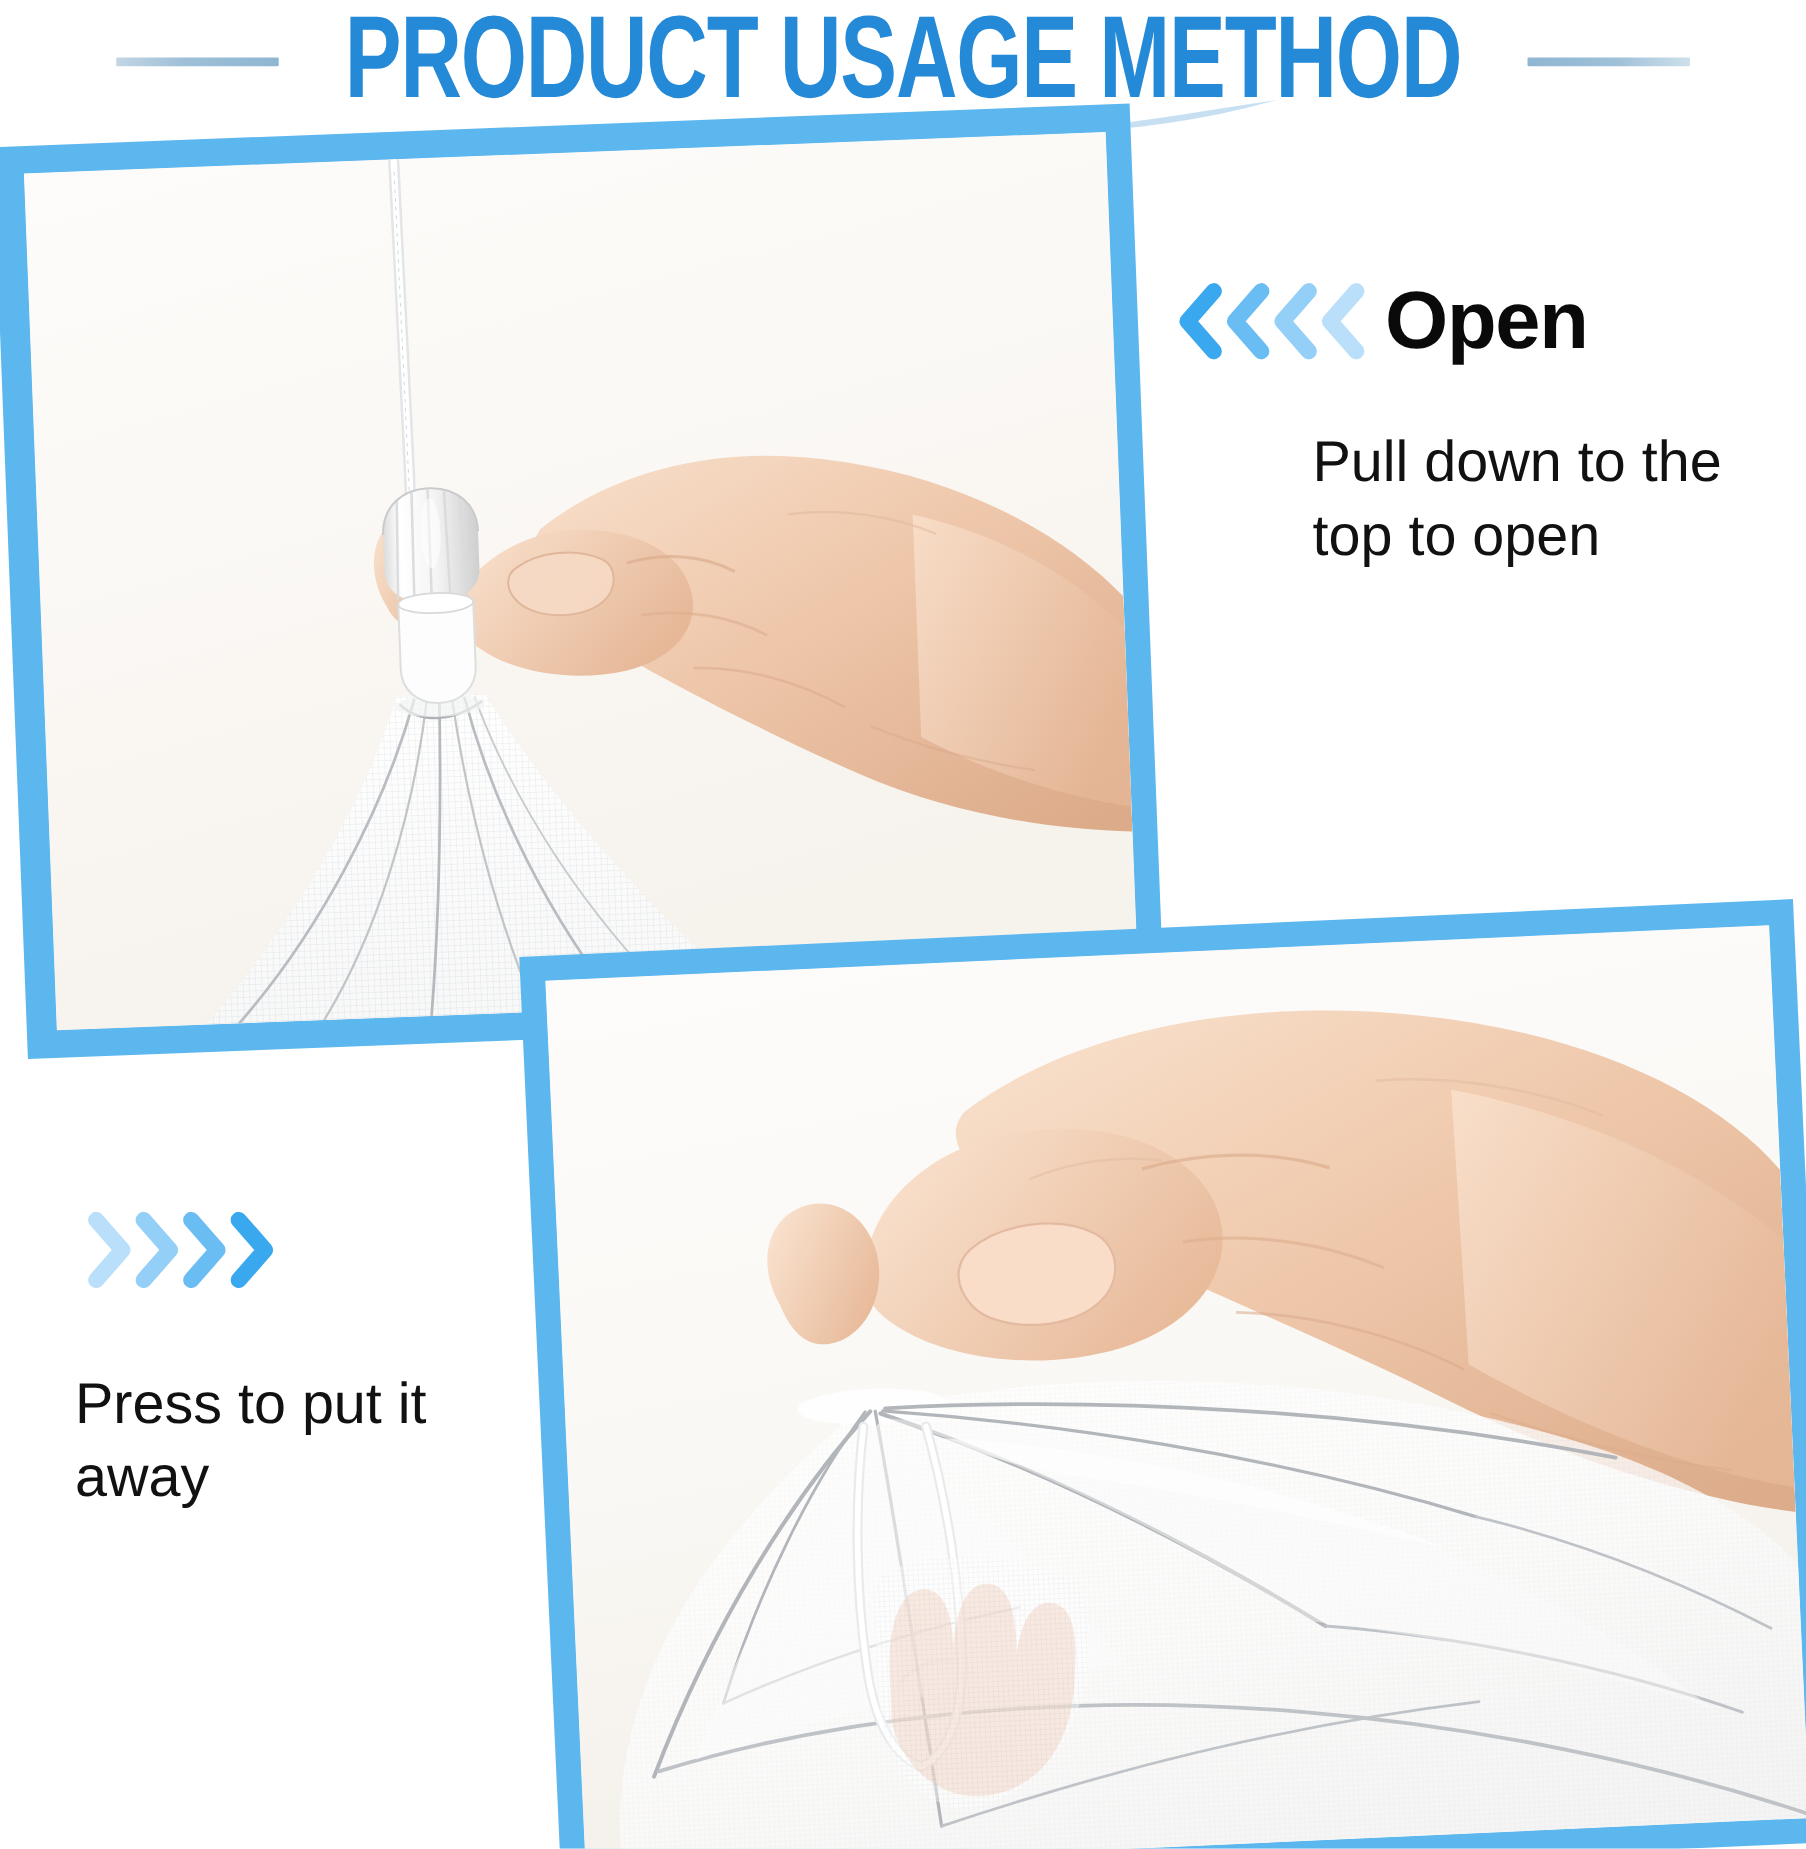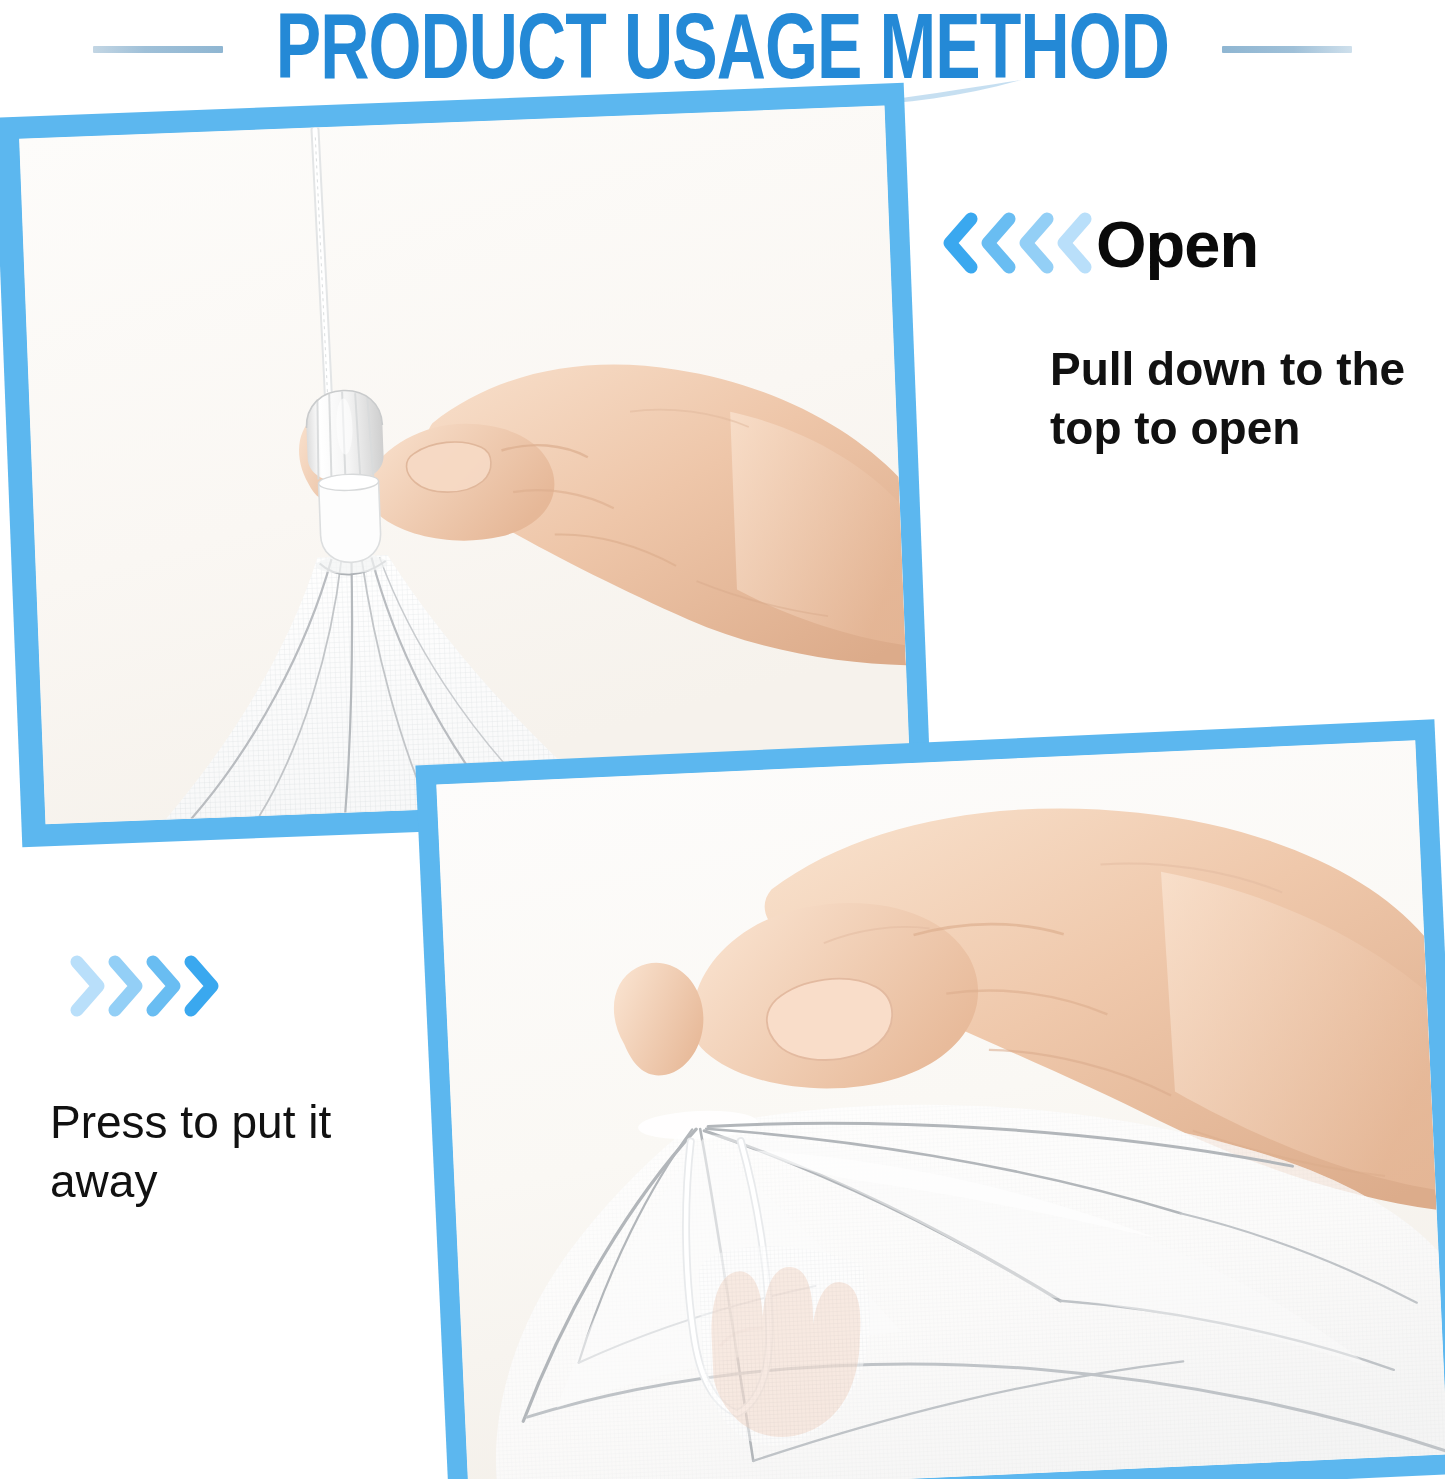--- a/index.html
+++ b/index.html
@@ -71,42 +71,42 @@
     padding:20px;
   }
   #frame2 .photo-inner{left:20px;top:20px;width:980px;height:715px;}
 
   .photo-svg{display:block;width:100%;height:100%;}
 
   
   .step-open{position:absolute;left:938px;top:212px;width:500px;}
   .step-close{position:absolute;left:50px;top:955px;width:420px;}
 
-  .step-head{display:flex;align-items:flex-start;gap:0px;height:76px;}
+  .step-head{display:flex;align-items:flex-end;gap:12px;height:76px;}
   .step-head.close-head{justify-content:flex-start;}
   .step-label{
     font-family:"Liberation Sans", sans-serif;
     font-weight:bold;font-size:65px;color:#0a0a0a;
     line-height:1;white-space:nowrap;
     letter-spacing:-1px;
   }
   .chev-group{display:flex;align-items:center;}
   .chev{display:block;}
   .chev-open{margin-right:-6px;}
   .chev-close{margin-right:-6px;}
   .chev-wrap-open{margin-right:6px;}
   .chev-wrap-close{margin-left:16px;}
 
   .step-body{
     font-family:"Liberation Sans", sans-serif;
     font-weight:normal;font-size:46px;color:#111;
     line-height:1.28;white-space:pre-line;
   }
-  .step-open .step-body{margin-top:52px;margin-left:112px;font-weight:bold;}
-  .step-close .step-body{margin-top:62px;}
+  .step-open .step-body{margin-top:52px;margin-left:112px;}
+  .step-close .step-body{margin-top:62px;margin-left:10px;}
 </style>
 </head>
 <body>
 
 <div id="stage">
 
   <div class="title-row">
     <span class="title-dash left"></span>
     <span class="title-text">PRODUCT USAGE METHOD</span>
     <span class="title-dash right"></span>

